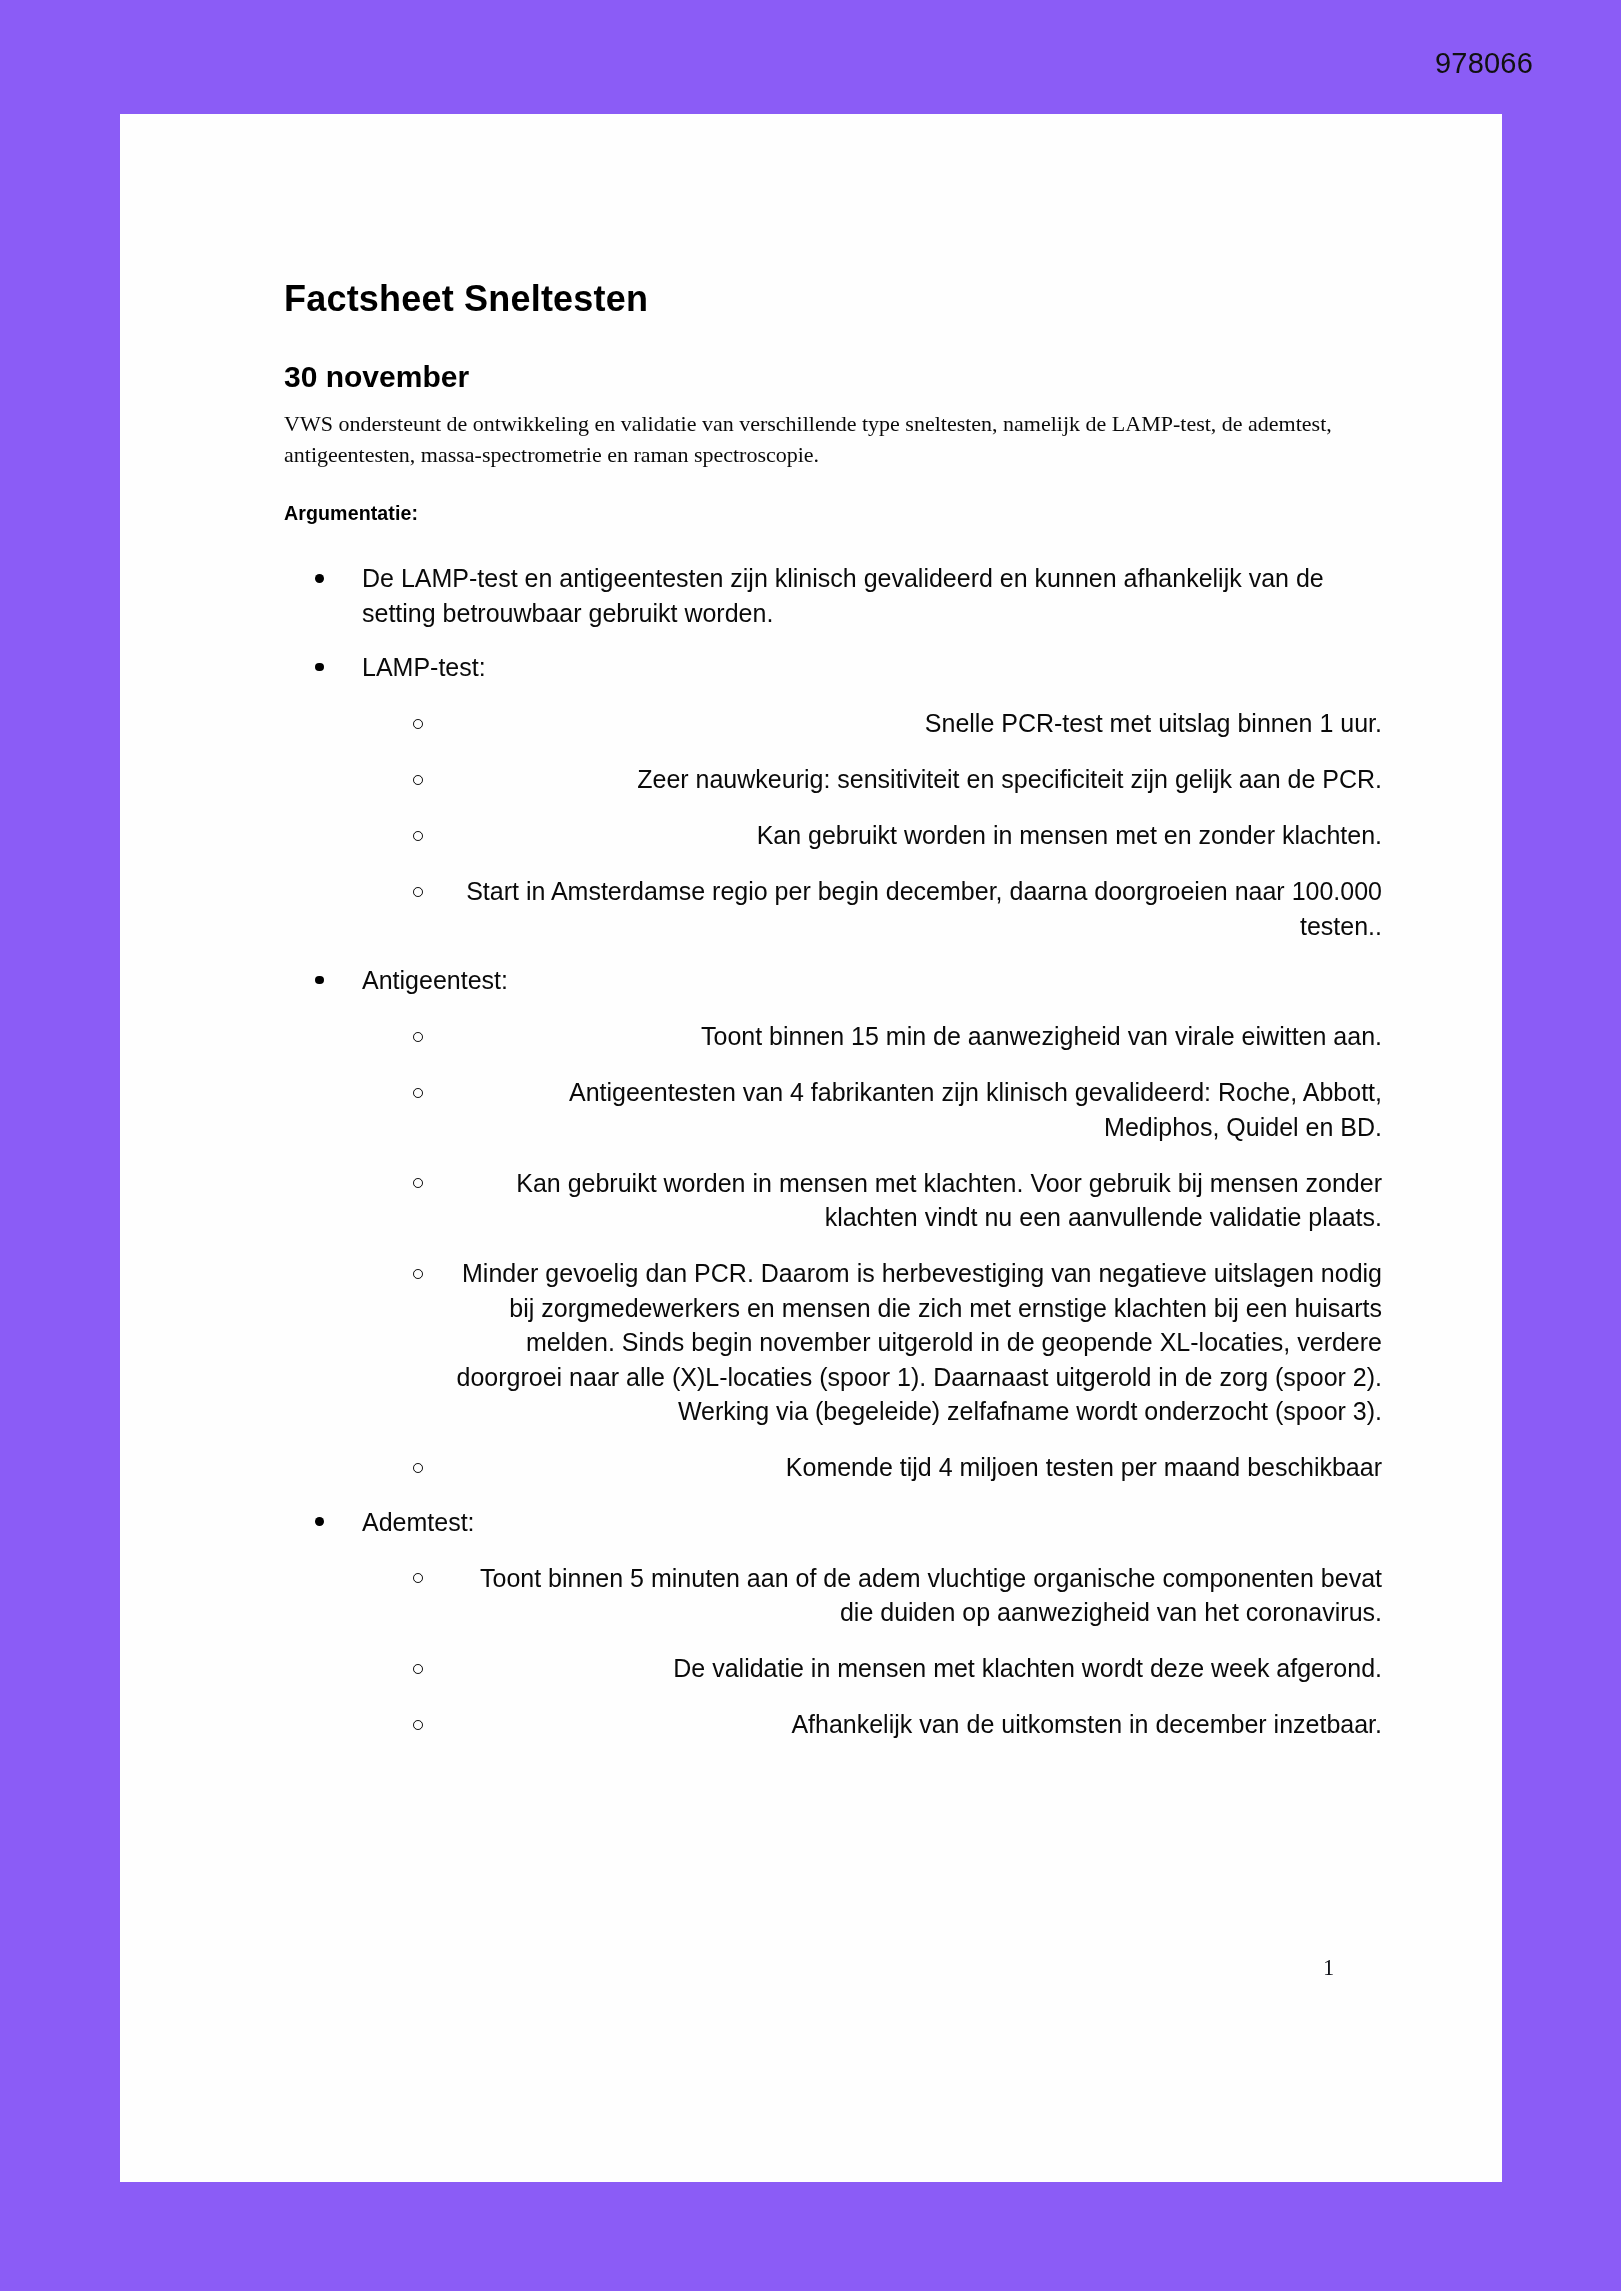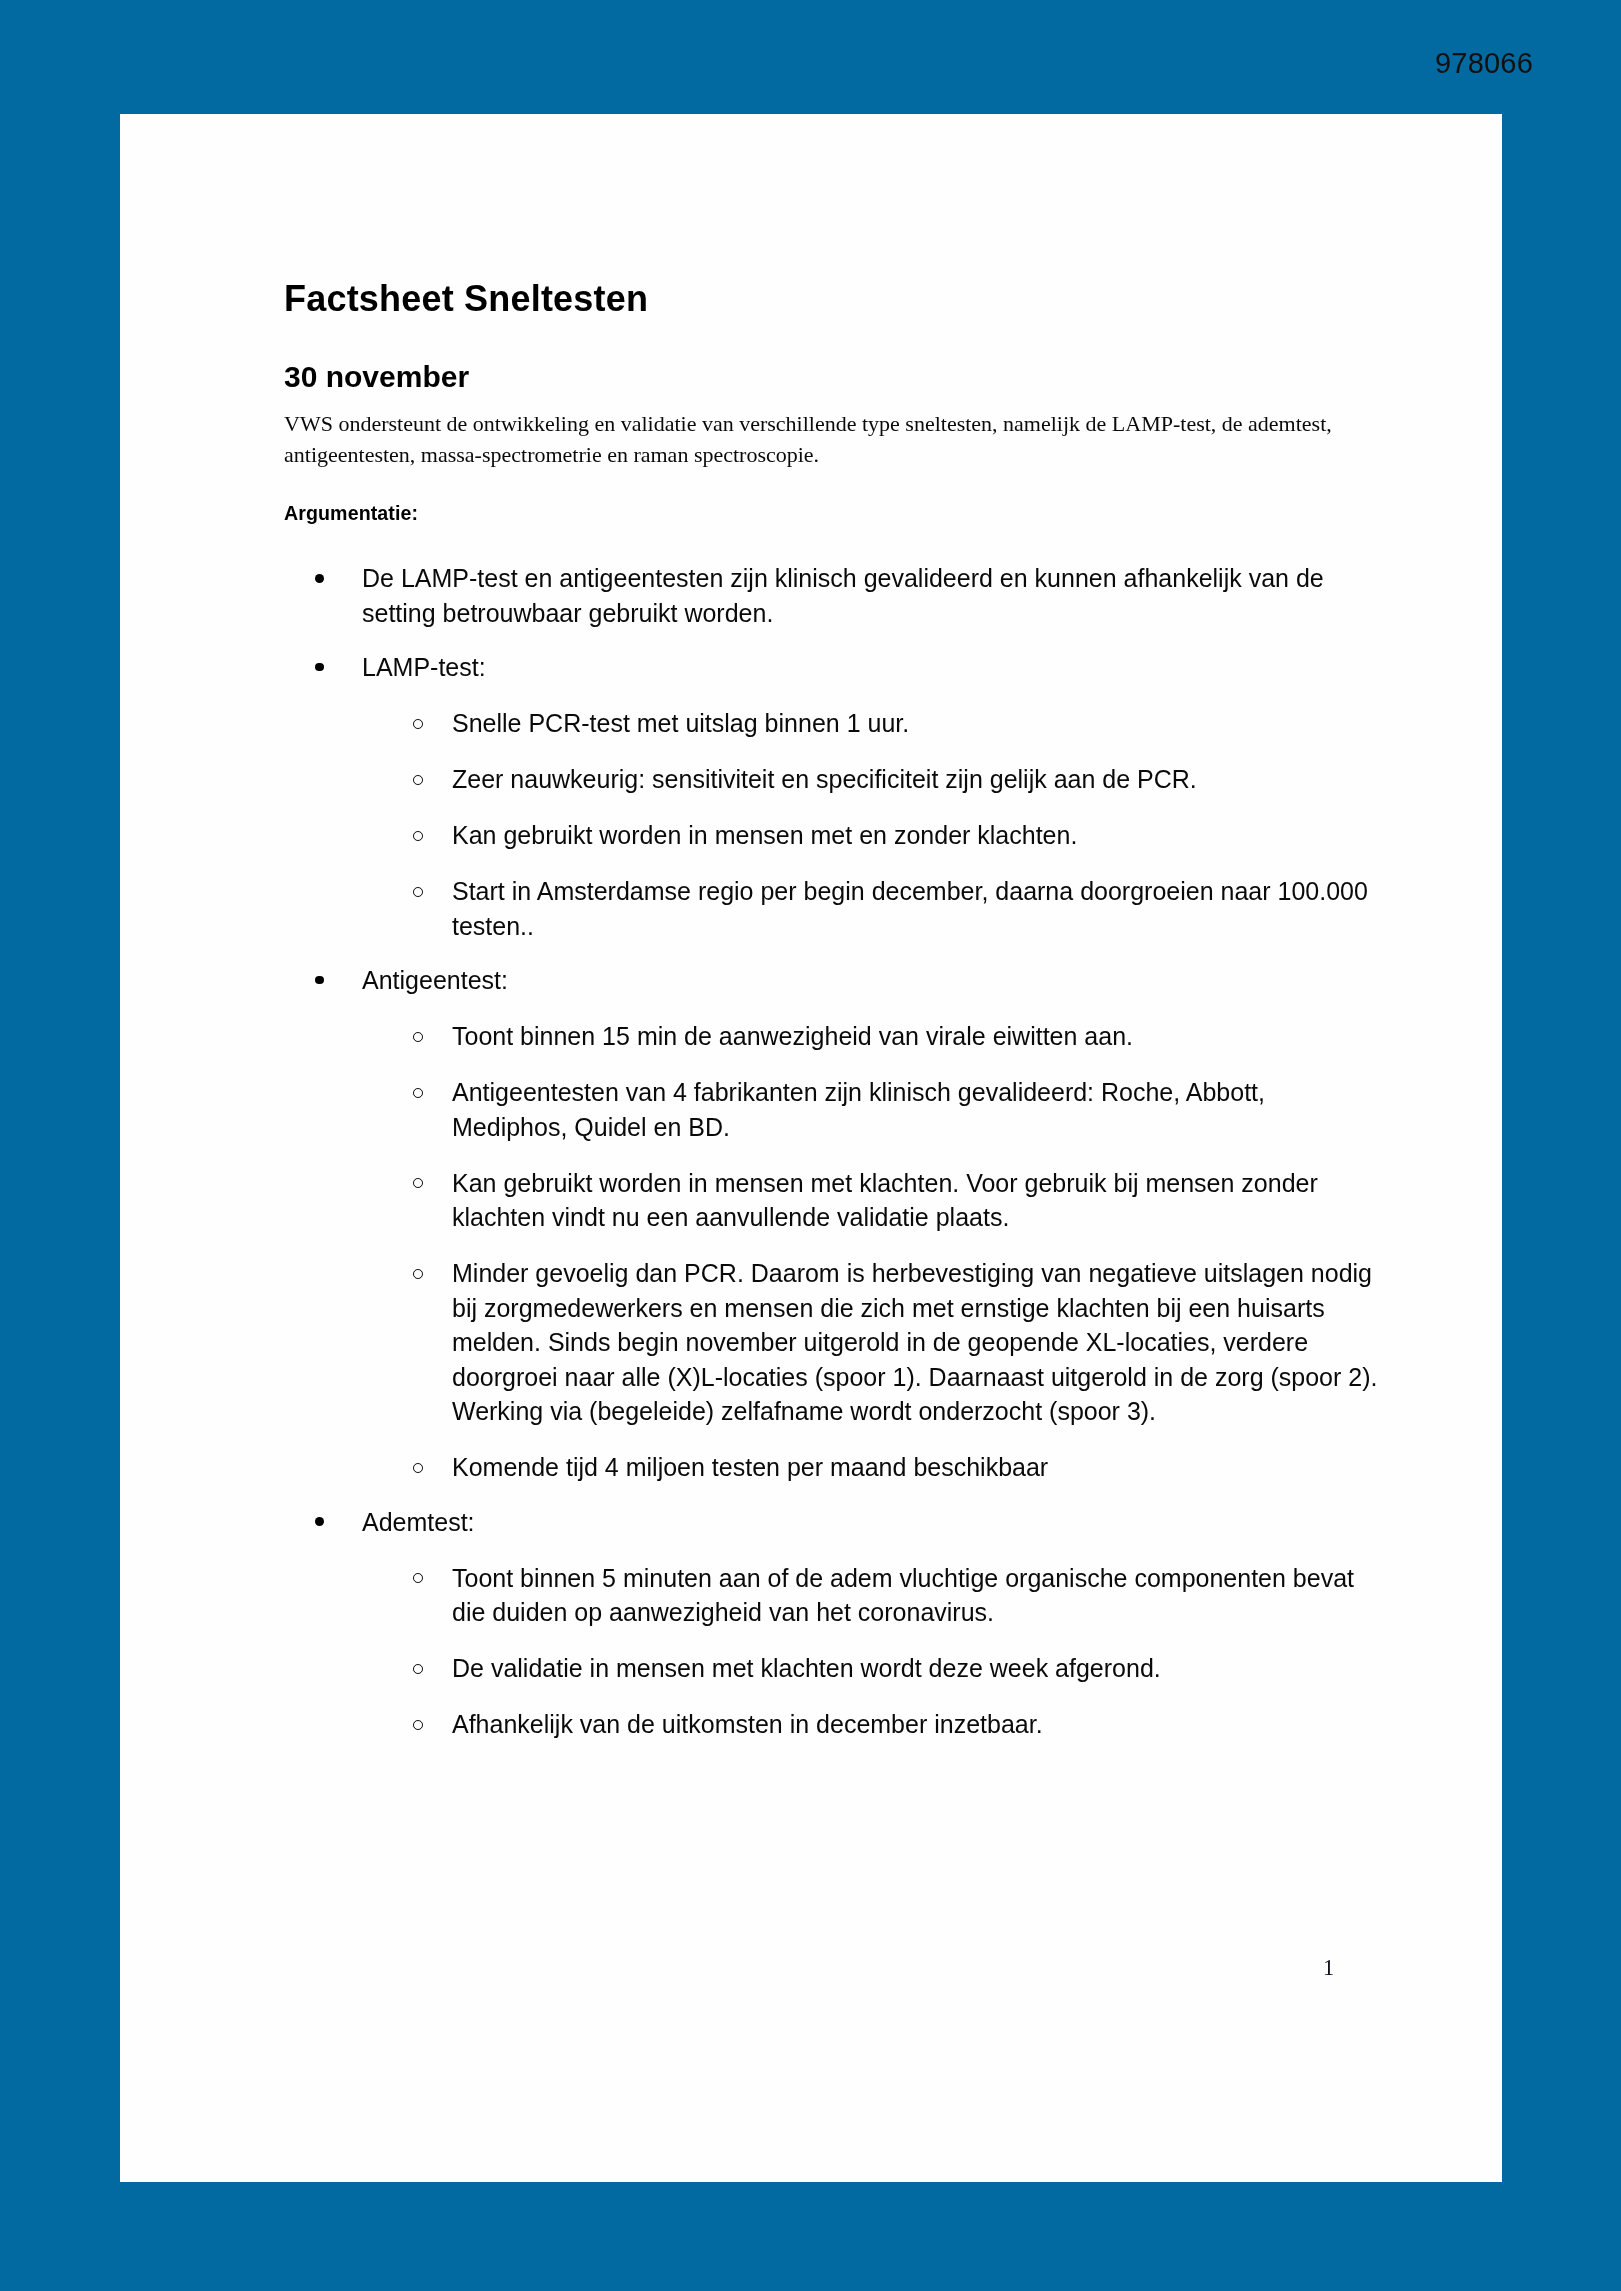--- a/index.html
+++ b/index.html
@@ -8,21 +8,21 @@
     background: #ffffff;
   }
   body {
     font-family: "Liberation Sans", sans-serif;
     color: #000000;
   }
   .page {
     position: relative;
     width: 1621px;
     height: 2292px;
-    background: #0369a1;
+    background: #8b5cf6;
     overflow: hidden;
   }
   
   .page-canvas {
     position: absolute;
     left: 120px;
     top: 114px;
     width: 1382px;
     height: 2068px;
     background: #fefefe;
@@ -108,20 +108,21 @@
     margin: 0;
     padding: 0;
   }
   ul.level2 > li.l2item {
     position: relative;
     padding-left: 90px;
     margin-top: 21.6px;
     font-size: 25px;
     line-height: 1.38;
     color: #0a0a0a;
+    text-align: right;
   }
 
   .bullet-circle {
     position: absolute;
     left: 51px;
     top: 12.7px;
     width: 9.8px;
     height: 9.8px;
     border-radius: 50%;
     border: 1.6px solid #000;

